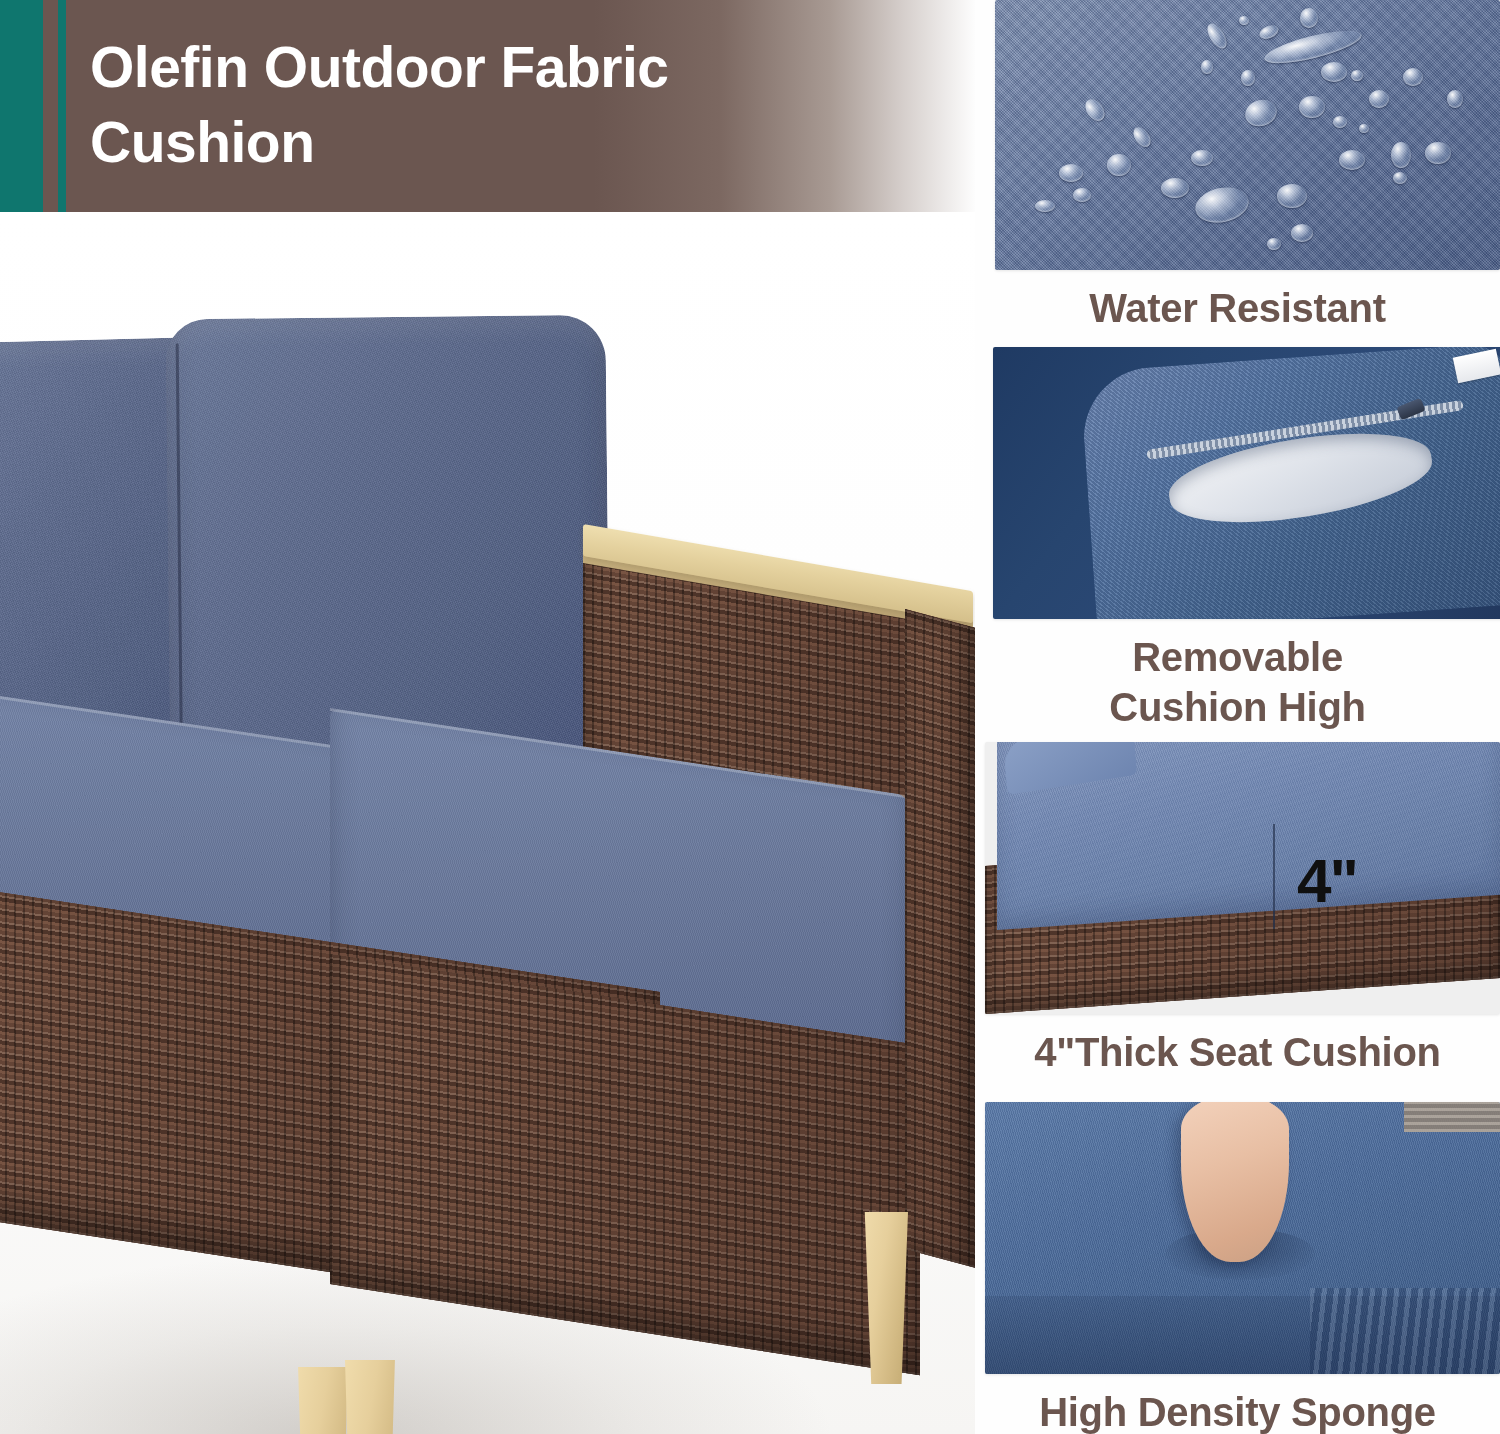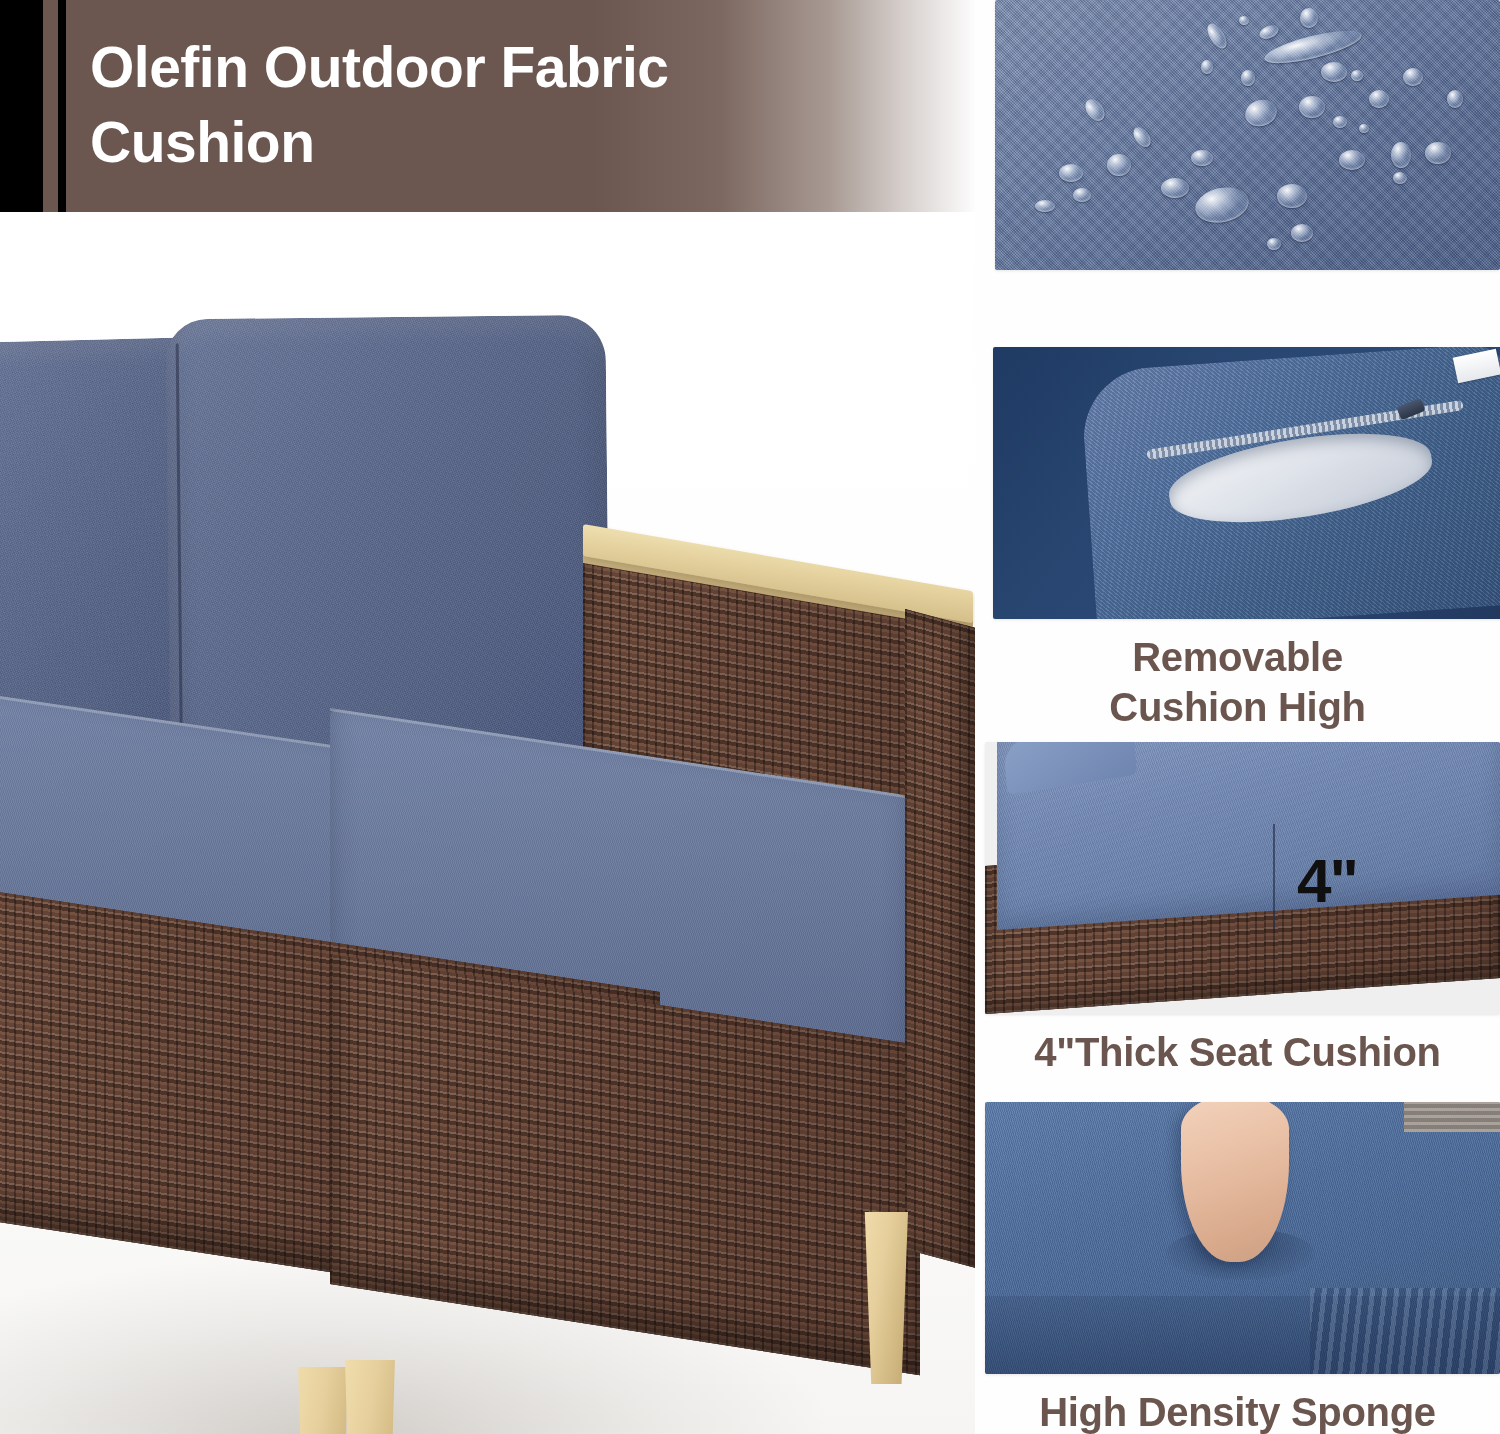--- a/index.html
+++ b/index.html
@@ -5,21 +5,21 @@
   * { margin:0; padding:0; box-sizing:border-box; }
   html,body { width:1500px; height:1434px; }
   body {
     font-family:"Liberation Sans", sans-serif;
     background:#ffffff;
     overflow:hidden;
     position:relative;
   }
 
   
-  #canvas { position:absolute; inset:0; width:1500px; height:1434px; background:#000000; }
+  #canvas { position:absolute; inset:0; width:1500px; height:1434px; background:#0f766e; }
 
   
   #header-banner { position:absolute; left:0; top:0; width:975px; height:212px; }
   .banner-accent {
     position:absolute; left:43px; top:0; width:15px; height:212px;
     background:#6b5650;
   }
   .banner-panel {
     position:absolute; left:66px; top:0; width:909px; height:212px;
     background:linear-gradient(to right,
@@ -414,20 +414,21 @@
         <div class="droplet" style="left:40px;top:200px;width:20px;height:12px;"></div>
         <div class="droplet" style="left:200px;top:188px;width:54px;height:34px;transform:rotate(-12deg);"></div>
         <div class="droplet" style="left:282px;top:184px;width:30px;height:24px;"></div>
         <div class="droplet" style="left:344px;top:150px;width:26px;height:20px;"></div>
         <div class="droplet" style="left:396px;top:142px;width:20px;height:26px;"></div>
         <div class="droplet" style="left:430px;top:142px;width:26px;height:22px;"></div>
         <div class="droplet" style="left:398px;top:172px;width:14px;height:12px;"></div>
         <div class="droplet" style="left:296px;top:224px;width:22px;height:18px;"></div>
         <div class="droplet" style="left:272px;top:238px;width:14px;height:12px;"></div>
       </div>
+      <div class="feature-caption">Water Resistant</div>
     </div>
 
     <div class="feature-block" style="top:347px;">
       <div class="feature-photo" id="f2-photo">
         <div class="zip-cushion-body"></div>
         <div class="zip-opening"></div>
         <div class="zip-track"></div>
         <div class="zip-pull"></div>
         <div class="care-tag"></div>
       </div>

